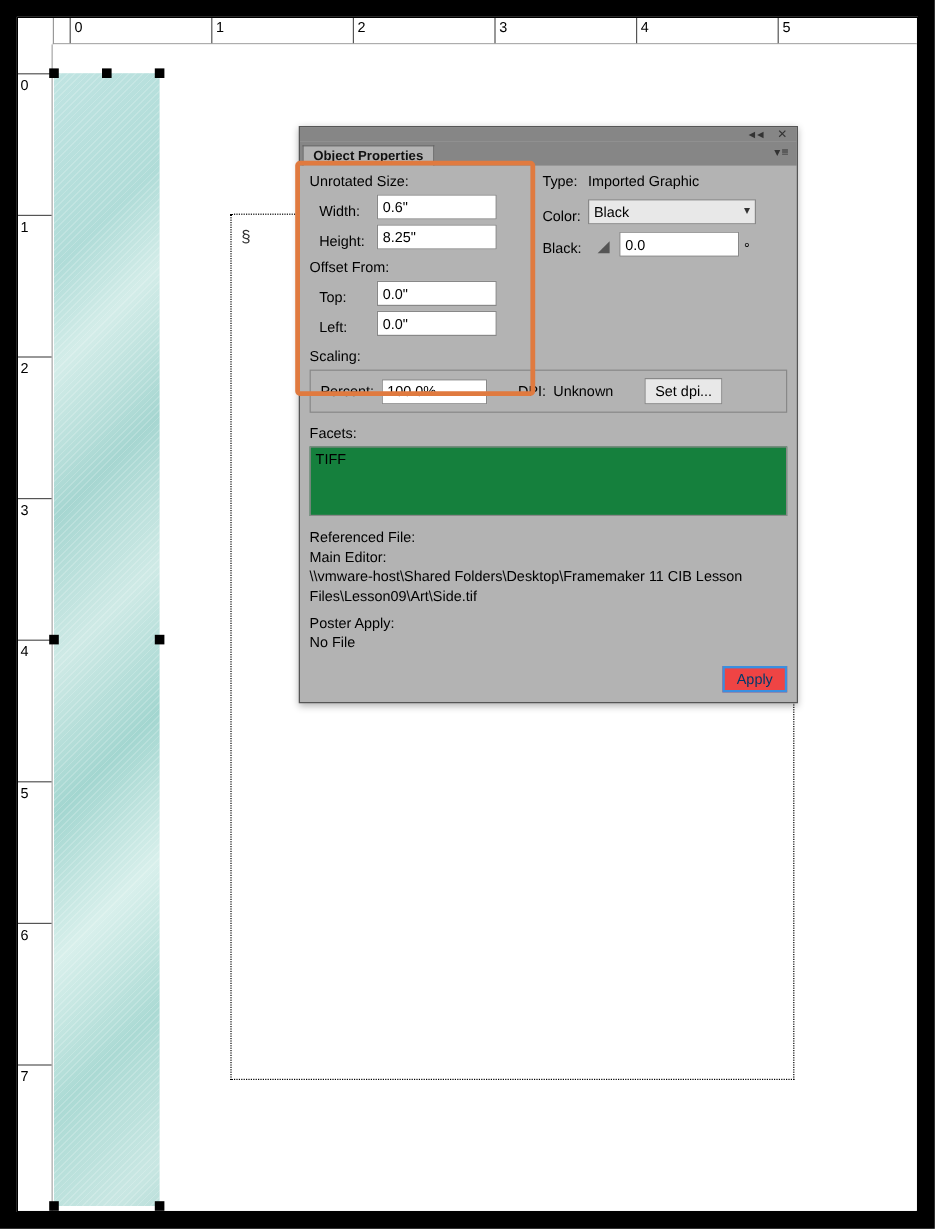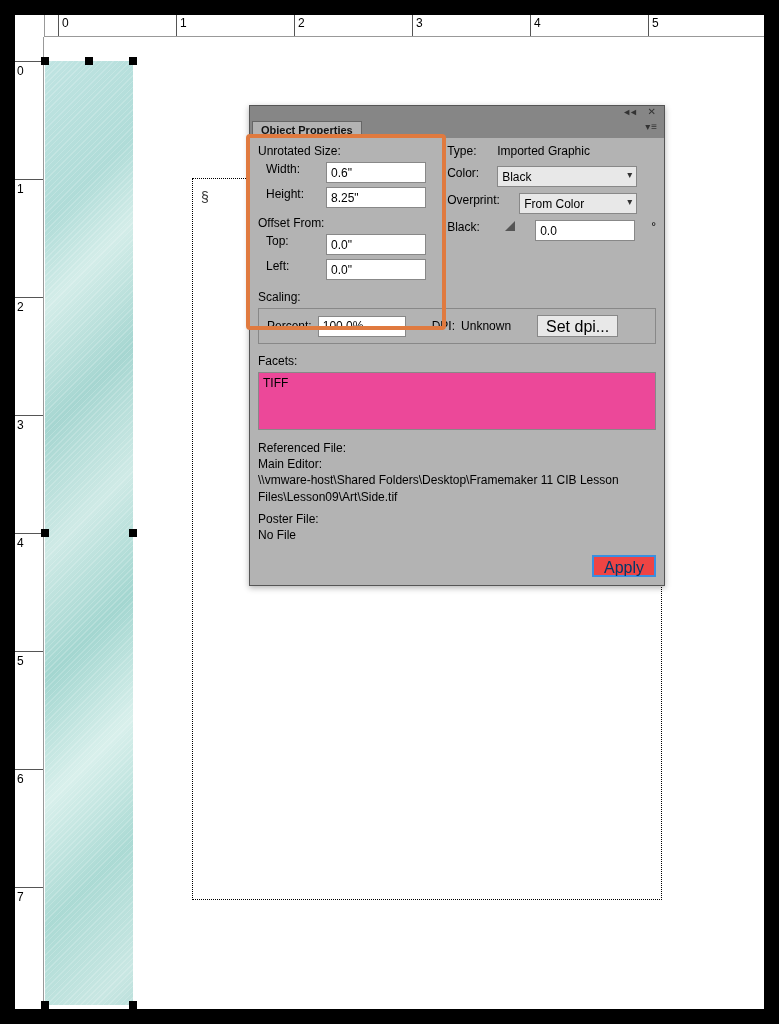--- a/index.html
+++ b/index.html
@@ -146,23 +146,22 @@
 .group {
   margin-bottom: 2px;
 }
 .group-title {
   font-size: 12px;
   color: #000;
   margin-bottom: 4px;
 }
 .row {
   display: flex;
-  align-items: flex-start;
+  align-items: flex-end;
   margin-bottom: 4px;
-  gap: 12px;
 }
 .row label {
   font-size: 12px;
   color: #000;
 }
 .field {
   font-family: inherit;
   font-size: 12px;
   border: 1px solid #888;
   background: #fff;
@@ -196,34 +195,34 @@
 .col-r { flex: 1; padding-left: 4px; }
 .scaling-box {
   border: 1px solid #888;
   padding: 6px 8px;
   display: flex;
   align-items: center;
   gap: 6px;
 }
 .facets-box {
   border: 1px solid #888;
-  background: #ec4899;
+  background: #15803d;
   height: 58px;
   padding: 3px 4px;
   font-size: 12px;
   margin-bottom: 10px;
 }
 .info {
   font-size: 12px;
   color: #000;
   line-height: 1.35;
 }
 .btn {
   font-family: inherit;
-  font-size: 16px;
+  font-size: 12px;
   background: #e8e8e8;
   border: 1px solid #888;
   padding: 2px 8px;
   height: 22px;
   cursor: pointer;
 }
 .apply-btn {
   background: #ef4444;
   border: 2px solid #3a8fe0;
   color: #003a6b;
@@ -360,24 +359,20 @@
         <div class="col-r">
           <div class="row">
             <label style="width:38px">Type:</label>
             <span class="type-val">Imported Graphic</span>
           </div>
           <div class="row" style="margin-top:8px">
             <label style="width:38px">Color:</label>
             <span class="dd-wrap"><select class="dropdown" style="width:140px"><option>Black</option></select></span>
           </div>
           <div class="row" style="margin-top:6px">
-            <label style="width:60px">Overprint:</label>
-            <span class="dd-wrap"><select class="dropdown" style="width:118px"><option>From Color</option></select></span>
-          </div>
-          <div class="row" style="margin-top:6px">
             <label style="width:44px">Black:</label>
             <span class="angle-icon"></span>
             <input class="field" style="width: 100px;" value="0.0">
             <span style="margin-left:4px">°</span>
           </div>
         </div>
       </div>
 
       <div class="group" style="margin-top:6px">
         <div class="group-title">Scaling:</div>
@@ -395,21 +390,21 @@
         <div class="group-title">Facets:</div>
         <div class="facets-box">
           <div>TIFF</div>
         </div>
       </div>
 
       <div class="info">
         <div style="margin-top:6px">Referenced File:</div>
         <div>Main Editor:</div>
         <div>\\vmware-host\Shared Folders\Desktop\Framemaker 11 CIB Lesson Files\Lesson09\Art\Side.tif</div>
-        <div style="margin-top:6px">Poster File:</div>
+        <div style="margin-top:6px">Poster Apply:</div>
         <div>No File</div>
       </div>
     </div>
     <div class="panel-footer">
       <button class="btn apply-btn">Apply</button>
     </div>
   </div>
 
 </div>
 

